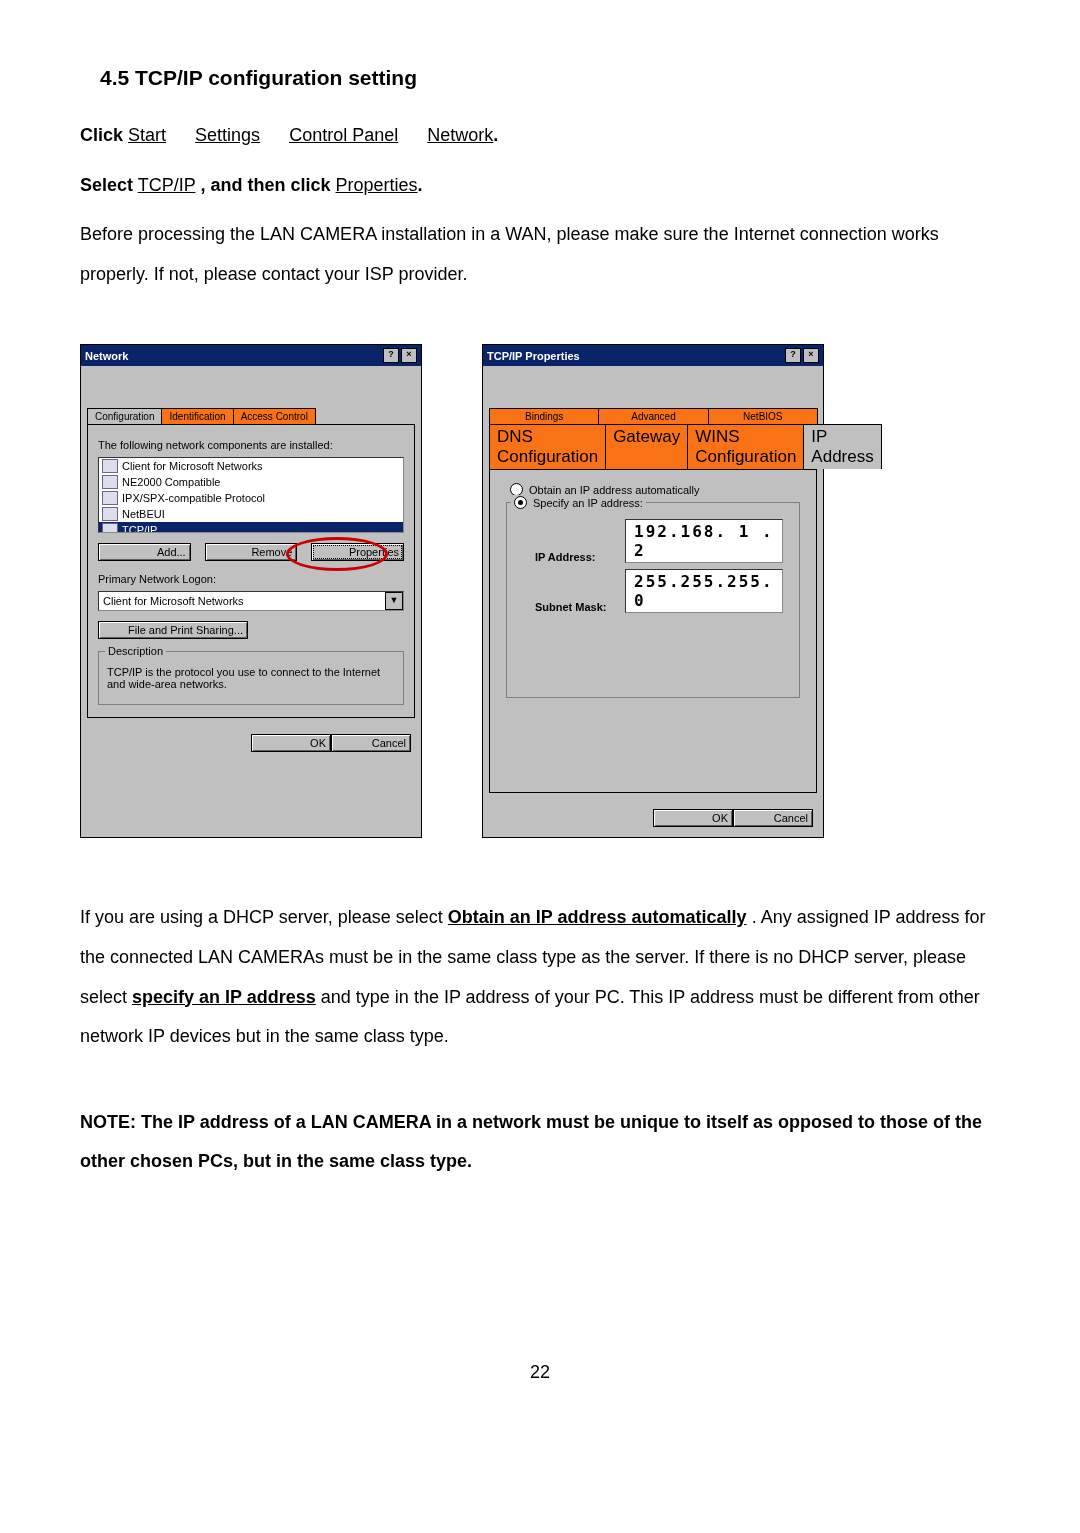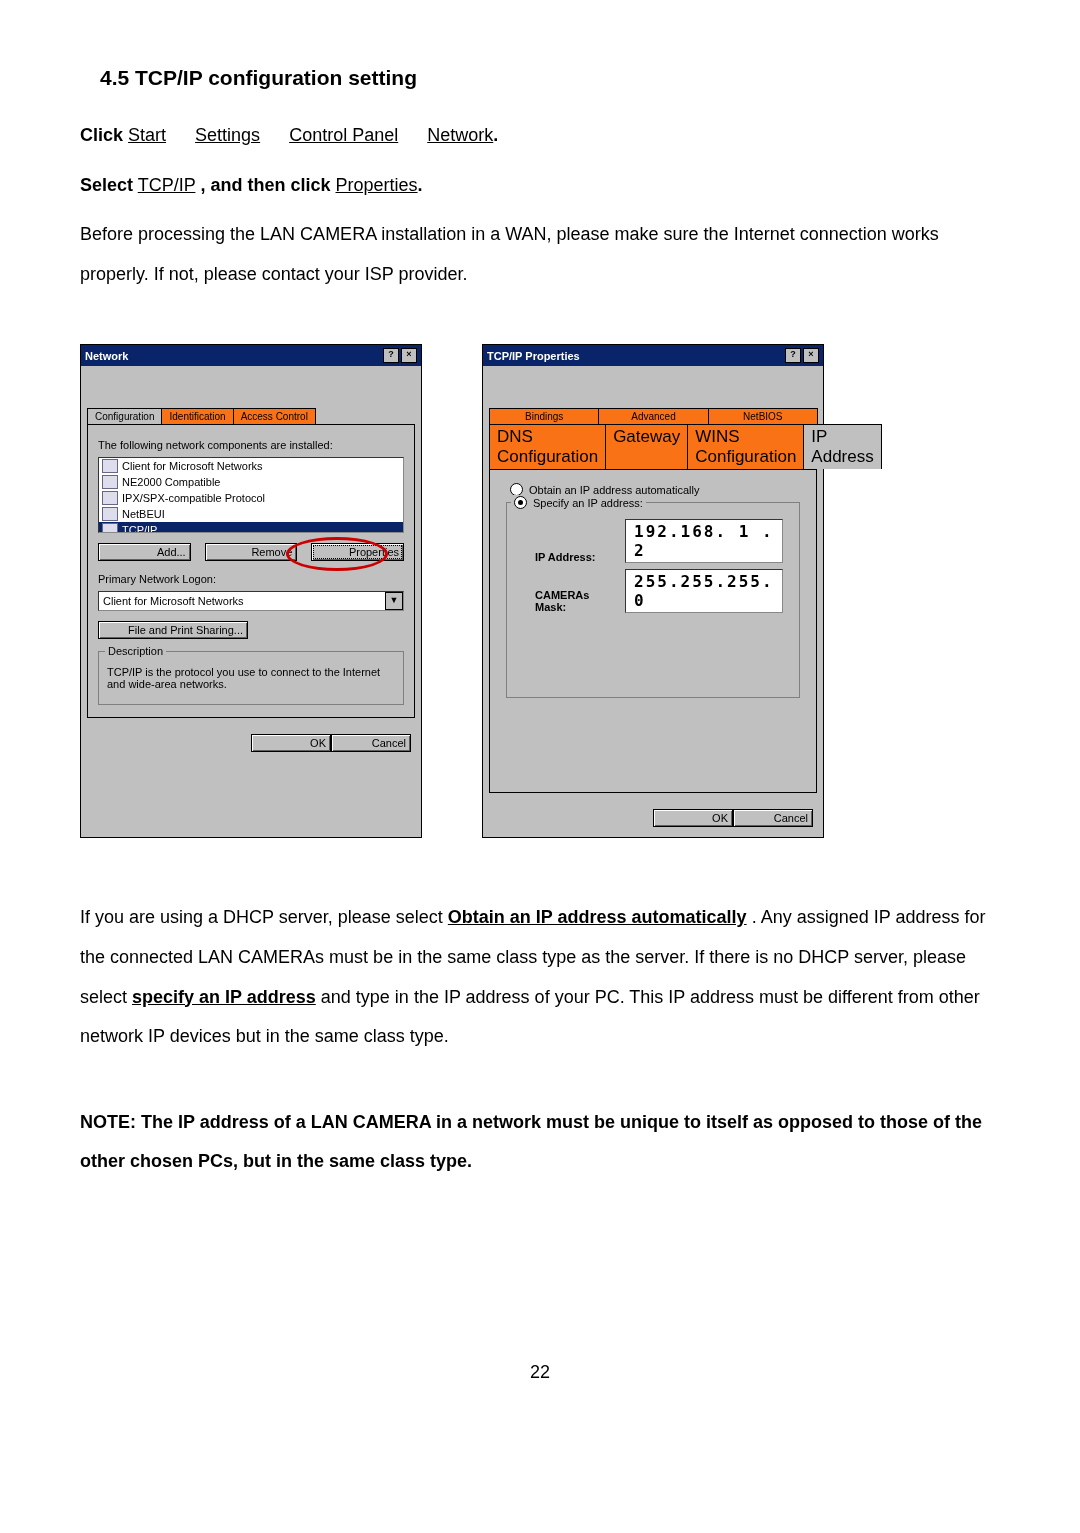--- a/index.html
+++ b/index.html
@@ -211,21 +211,21 @@
           <span class="radio" style="margin:0;display:inline-flex;">
             <span class="rdot on"></span>
             <span>Specify an IP address:</span>
           </span>
         </span>
         <div class="fieldrow">
           <span style="width:76px;">IP Address:</span>
           <span class="ipbox">192.168. 1 . 2</span>
         </div>
         <div class="fieldrow">
-          <span style="width:76px;">CAMERAs Mask:</span>
+          <span style="width:76px;">Subnet Mask:</span>
           <span class="ipbox">255.255.255. 0</span>
         </div>
         <div style="height:70px;"></div>
       </div>
     </div>
     <div class="footer">
       <div class="btn" style="width:70px;">OK</div>
       <div class="btn" style="width:70px;">Cancel</div>
     </div>
   </div>

